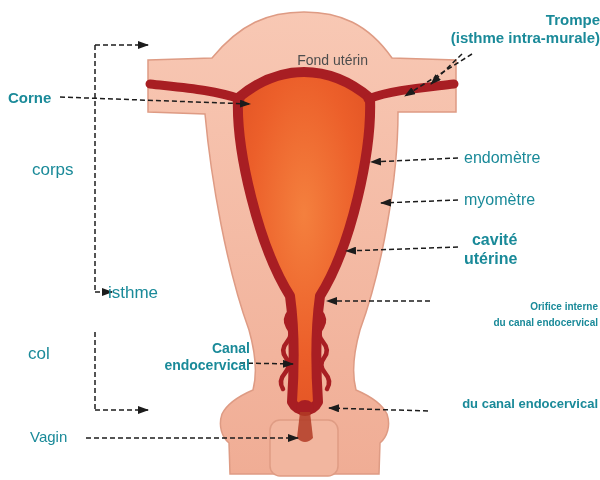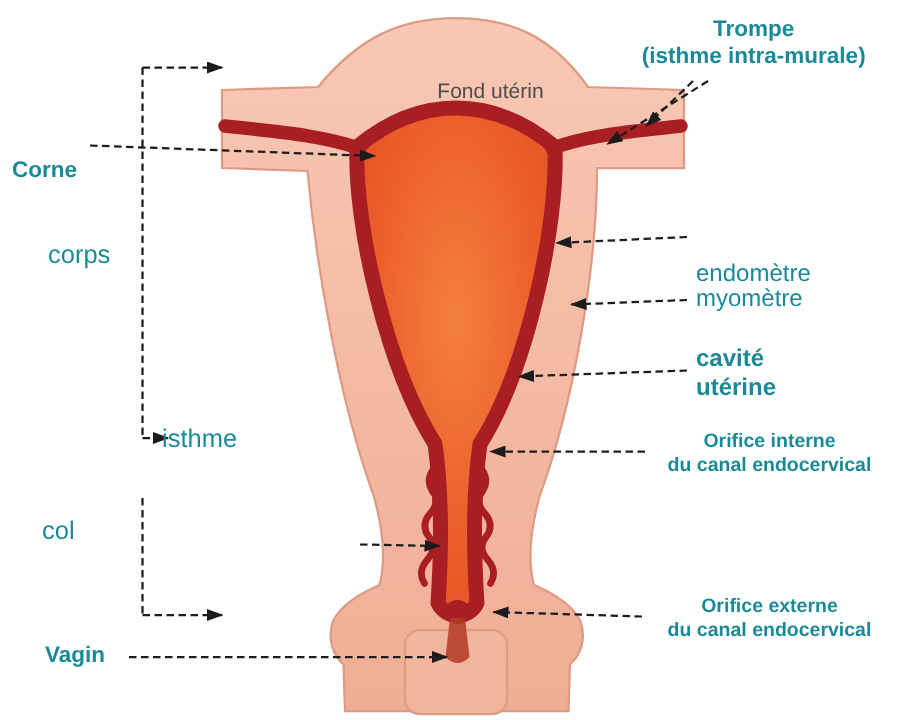--- a/index.html
+++ b/index.html
@@ -2,33 +2,33 @@
 <html><head>
 <meta charset="utf-8">
 <style>
   html,body{margin:0;padding:0;background:#fff;}
   .stage{
     position:relative;width:600px;height:480px;background:#ffffff;
     font-family:"Liberation Sans", sans-serif;overflow:hidden;
   }
   svg.anatomy{position:absolute;left:0;top:0;}
   .lbl{position:absolute;color:#1a8a99;white-space:nowrap;}
-  .lbl span{display:block;}
+  .lbl span{display:block;text-align:right;}
   .lbl-trompe{left:405px;top:11px;width:195px;text-align:center;font-weight:bold;font-size:15px;line-height:18px;}
-  .lbl-fond{left:271px;top:52px;width:112px;text-align:center;color:#4d4d4d;font-size:14px;font-weight:normal;}
-  .lbl-corne{left:8px;top:89px;font-weight:bold;font-size:15px;margin-top:16px;}
+  .lbl-fond{left:256px;top:52px;width:112px;text-align:center;color:#4d4d4d;font-size:14px;font-weight:normal;}
+  .lbl-corne{left:8px;top:89px;font-weight:bold;font-size:15px;}
   .lbl-corps{left:16px;top:160px;font-size:17px;margin-left:16px;}
   .lbl-isthme{left:108px;top:283px;font-size:17px;}
   .lbl-col{left:28px;top:344px;font-size:17px;}
   .lbl-canal{left:138px;top:340px;width:112px;text-align:center;font-weight:bold;font-size:14px;line-height:17px;}
-  .lbl-vagin{left:30px;top:428px;font-weight:bold;font-size:15px;}
-  .lbl-endometre{left:464px;top:149px;font-size:16px;margin-top:25px;}
+  .lbl-vagin{left:30px;top:428px;font-weight:normal;font-size:15px;}
+  .lbl-endometre{left:464px;top:149px;font-size:16px;}
   .lbl-myometre{left:464px;top:191px;font-size:16px;}
   .lbl-cavite{left:464px;top:230px;font-size:16px;font-weight:bold;line-height:19px;}
-  .lbl-orifint{left:428px;top:286px;width:170px;text-align:center;font-weight:bold;font-size:13px;line-height:16px;}
+  .lbl-orifint{left:428px;top:299px;width:170px;text-align:center;font-weight:bold;font-size:10px;line-height:16px;}
   .lbl-orifext{left:428px;top:396px;width:170px;text-align:center;font-weight:bold;font-size:13px;line-height:16px;}
 </style>
 </head>
 <body>
 
 <div class="stage">
 
   <svg class="anatomy" width="600" height="480" viewBox="0 0 600 480">
     <defs>
       <radialGradient id="cavGrad" cx="50%" cy="42%" r="75%">
@@ -117,20 +117,24 @@
   </div>
 
   <div class="lbl lbl-isthme">
     <span>isthme</span>
   </div>
 
   <div class="lbl lbl-col">
     <span>col</span>
   </div>
 
+  <div class="lbl lbl-canal">
+    <span>Canal</span>
+    <span>endocervical</span>
+  </div>
 
   <div class="lbl lbl-vagin">
     <span>Vagin</span>
   </div>
 
   <div class="lbl lbl-endometre">
     <span>endomètre</span>
   </div>
 
   <div class="lbl lbl-cavite">
@@ -141,17 +145,16 @@
   <div class="lbl lbl-myometre">
     <span>myomètre</span>
   </div>
 
   <div class="lbl lbl-orifint">
     <span>Orifice interne</span>
     <span>du canal endocervical</span>
   </div>
 
   <div class="lbl lbl-orifext">
-    <span>Orifice externe</span>
     <span>du canal endocervical</span>
   </div>
 
 </div>
 
 </body></html>

